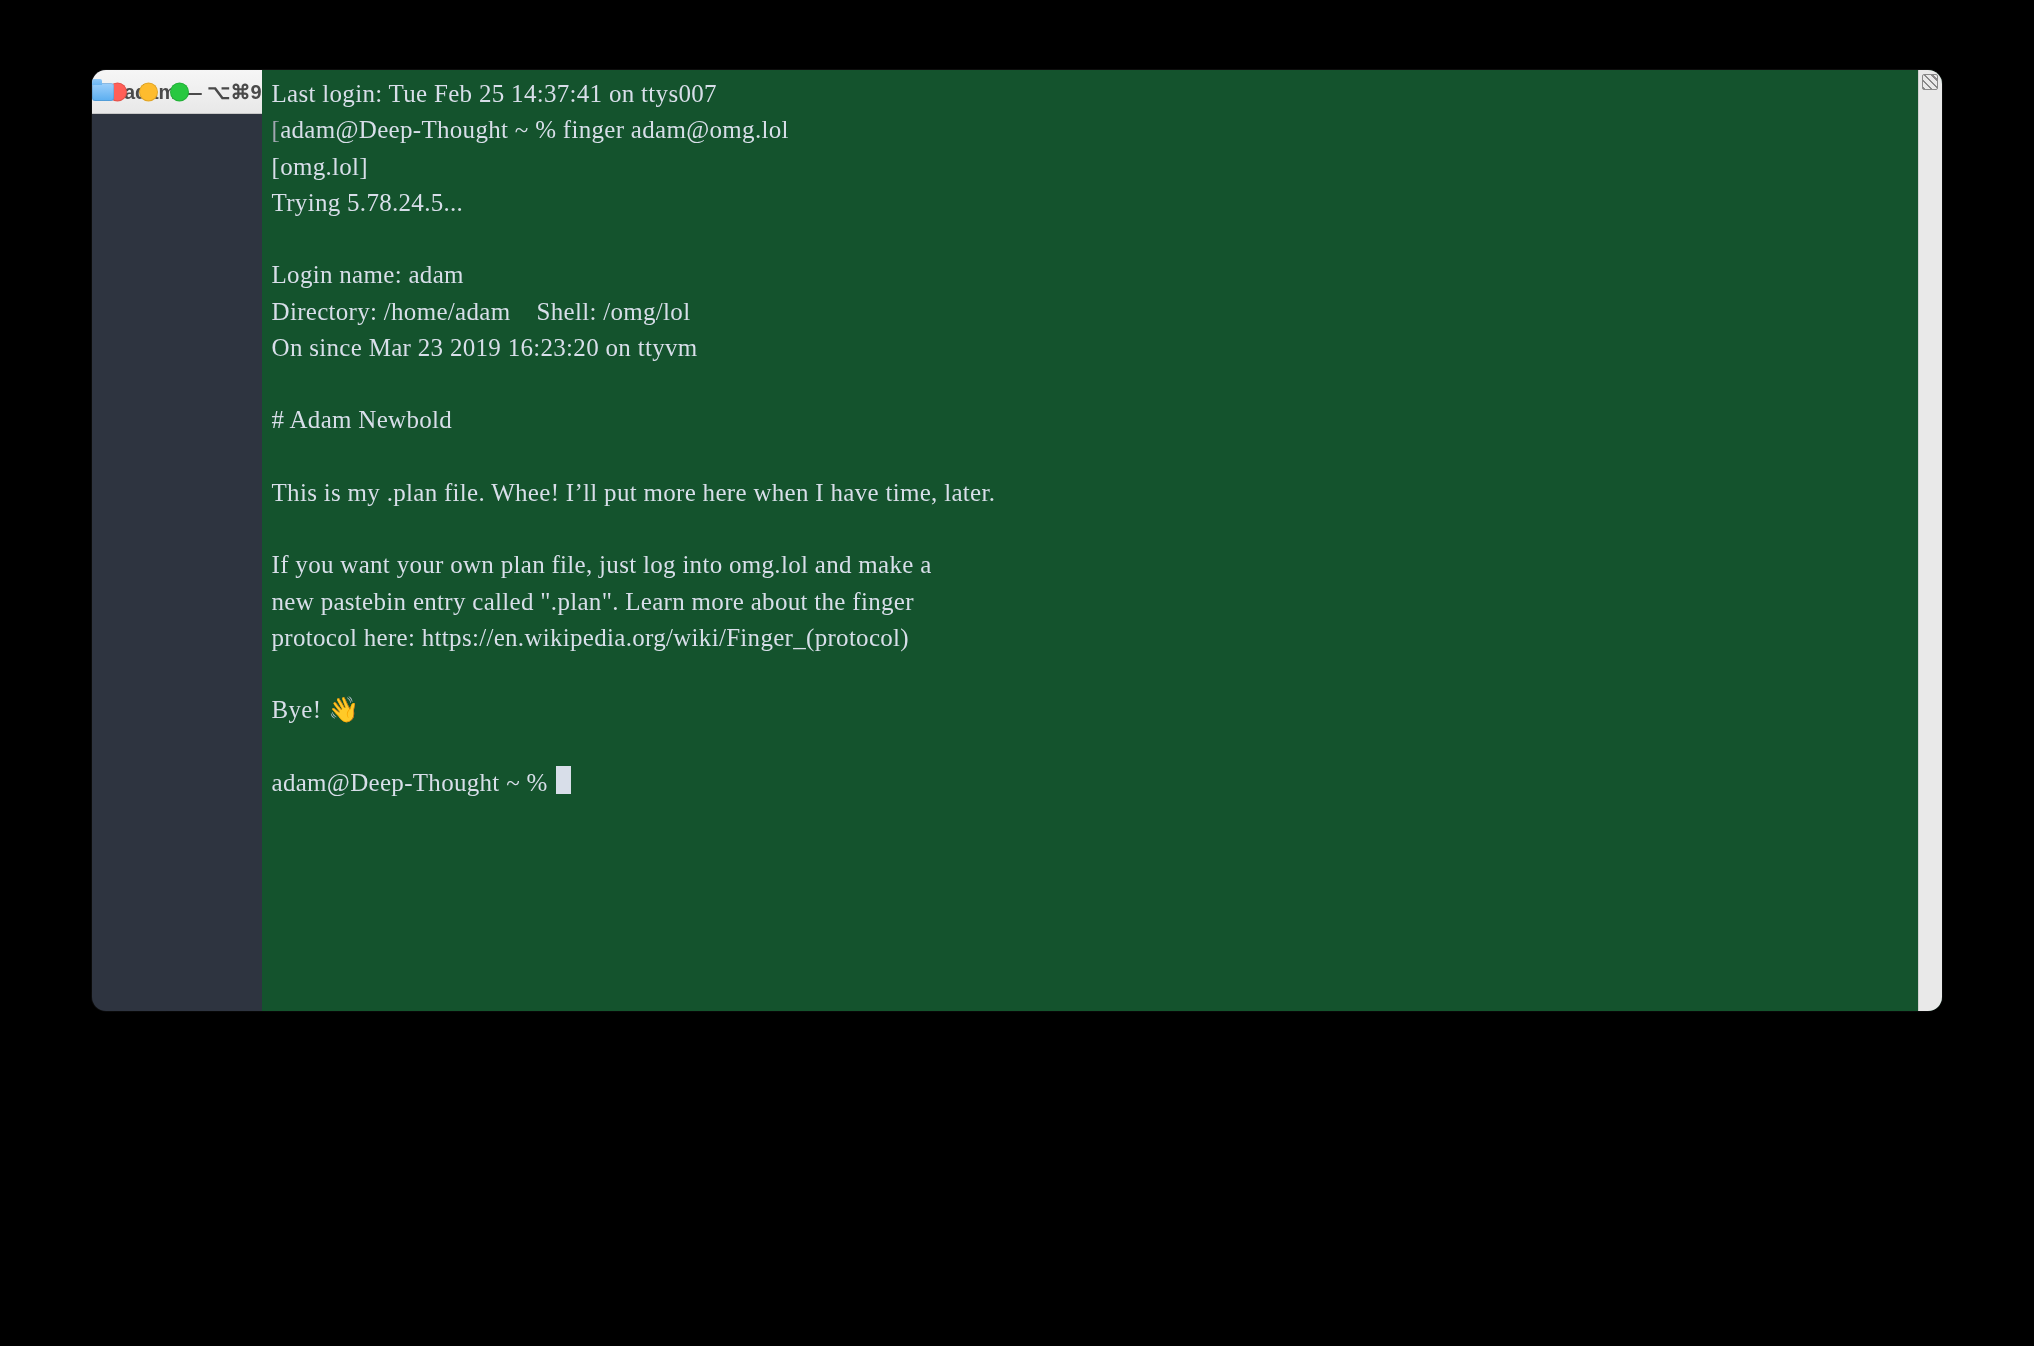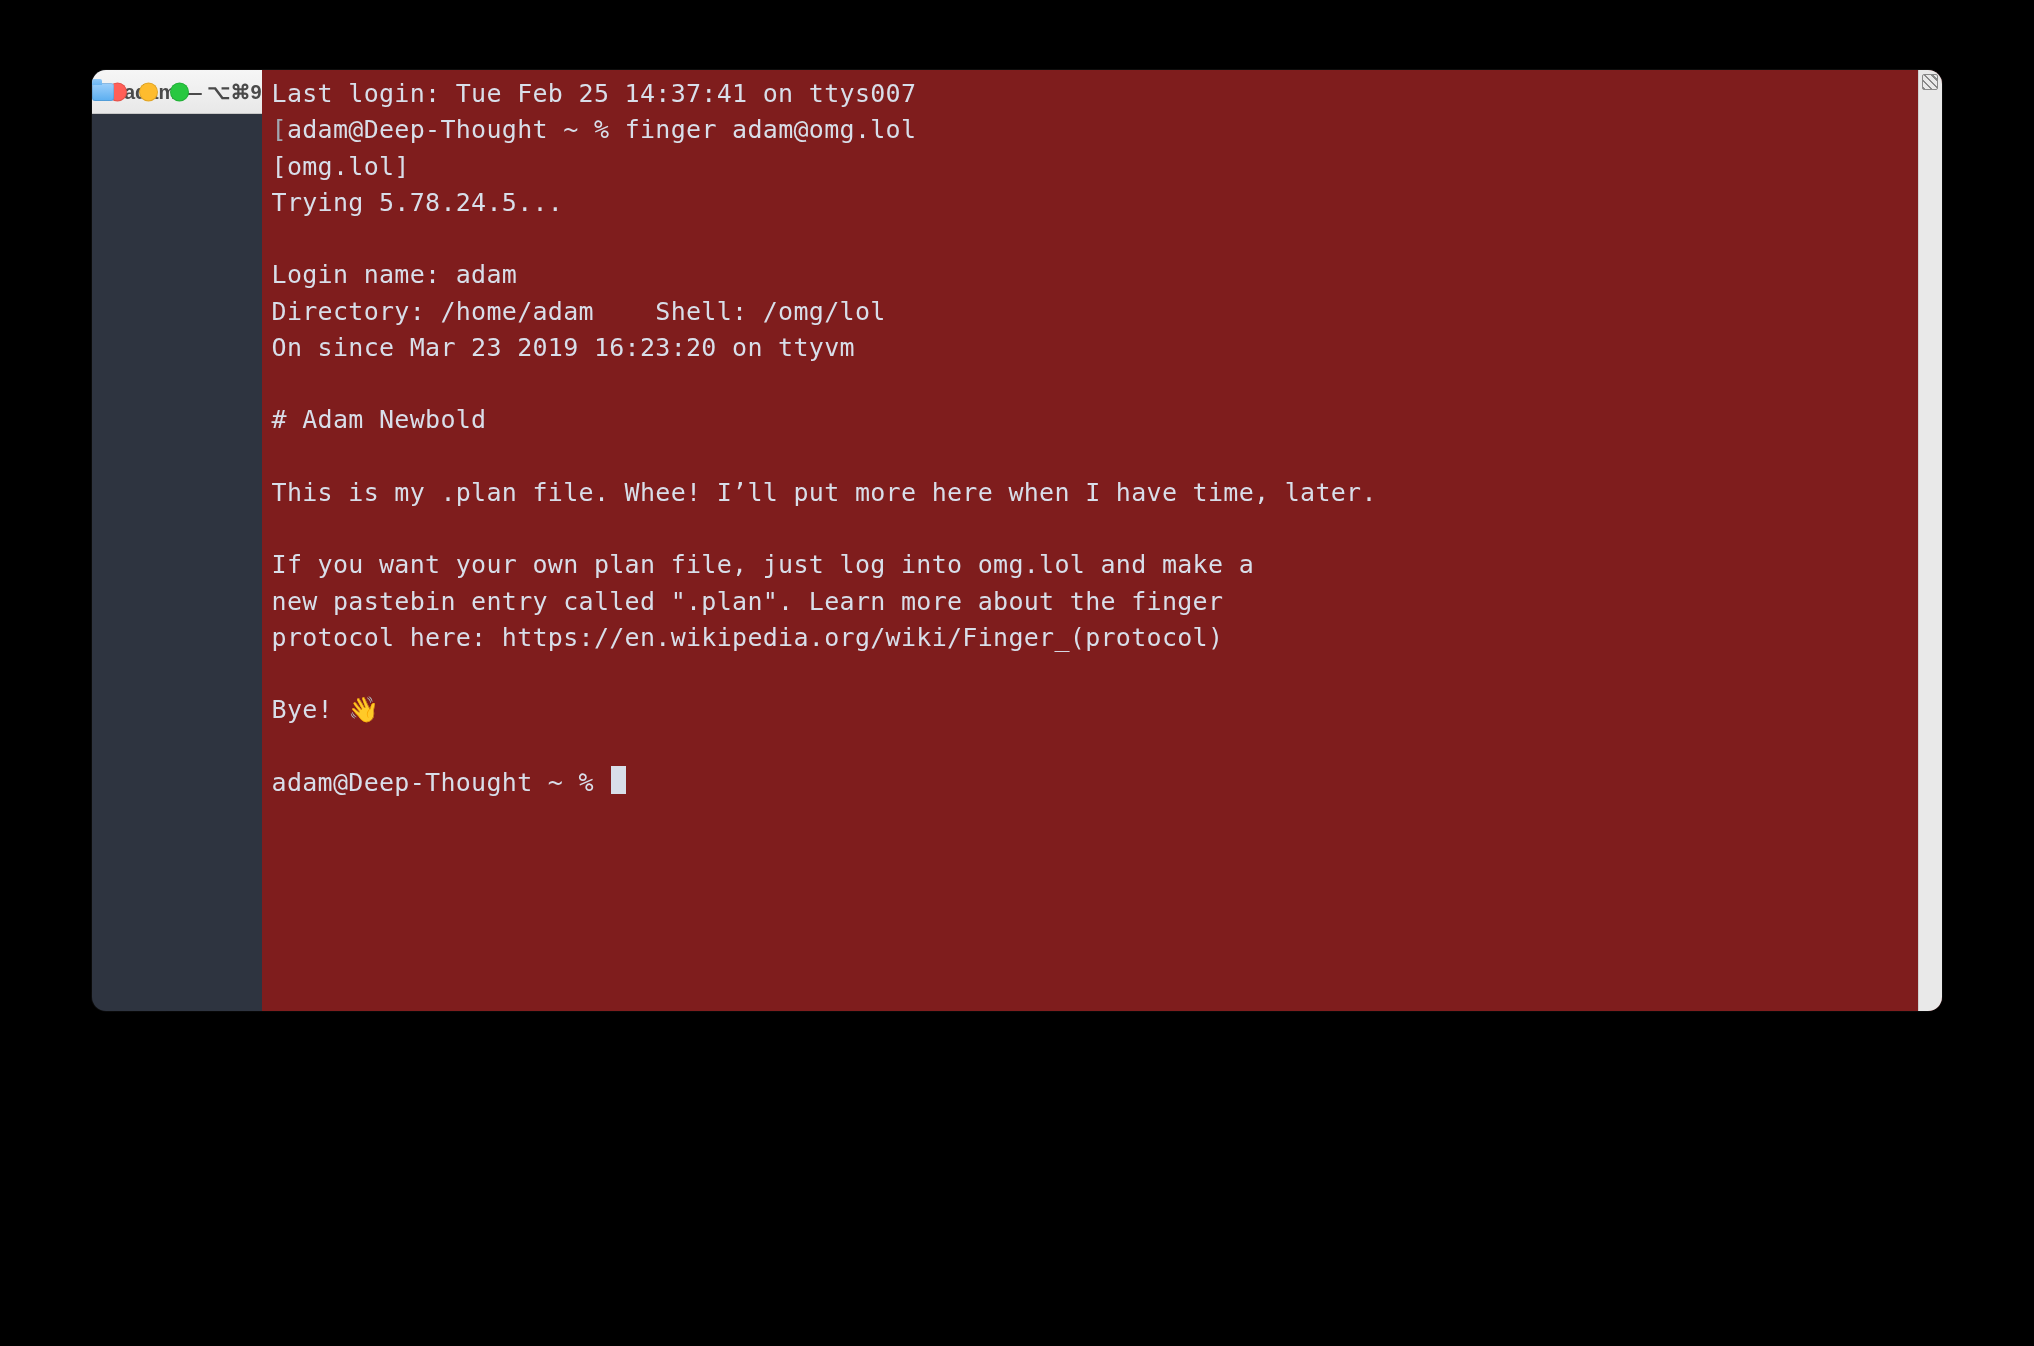--- a/index.html
+++ b/index.html
@@ -71,22 +71,23 @@
       content: "";
       position: absolute;
       top: -4px; left: 0;
       width: 10px; height: 6px;
       background: linear-gradient(#8ec8f8, #6bb6f2);
       border-radius: 2px 2px 0 0;
     }
     .terminal-area {
       flex: 1;
       display: flex;
-      background: #7f1d1d;
+      background: #14532d;
       position: relative;
+      font-family: Liberation Serif, serif;
     }
     .terminal {
       flex: 1;
       padding: 6px 10px 10px 10px;
       color: #d8dee9;
       font-size: 25px;
       line-height: 1.45;
       white-space: pre;
       overflow: hidden;
       letter-spacing: 0.3px;

